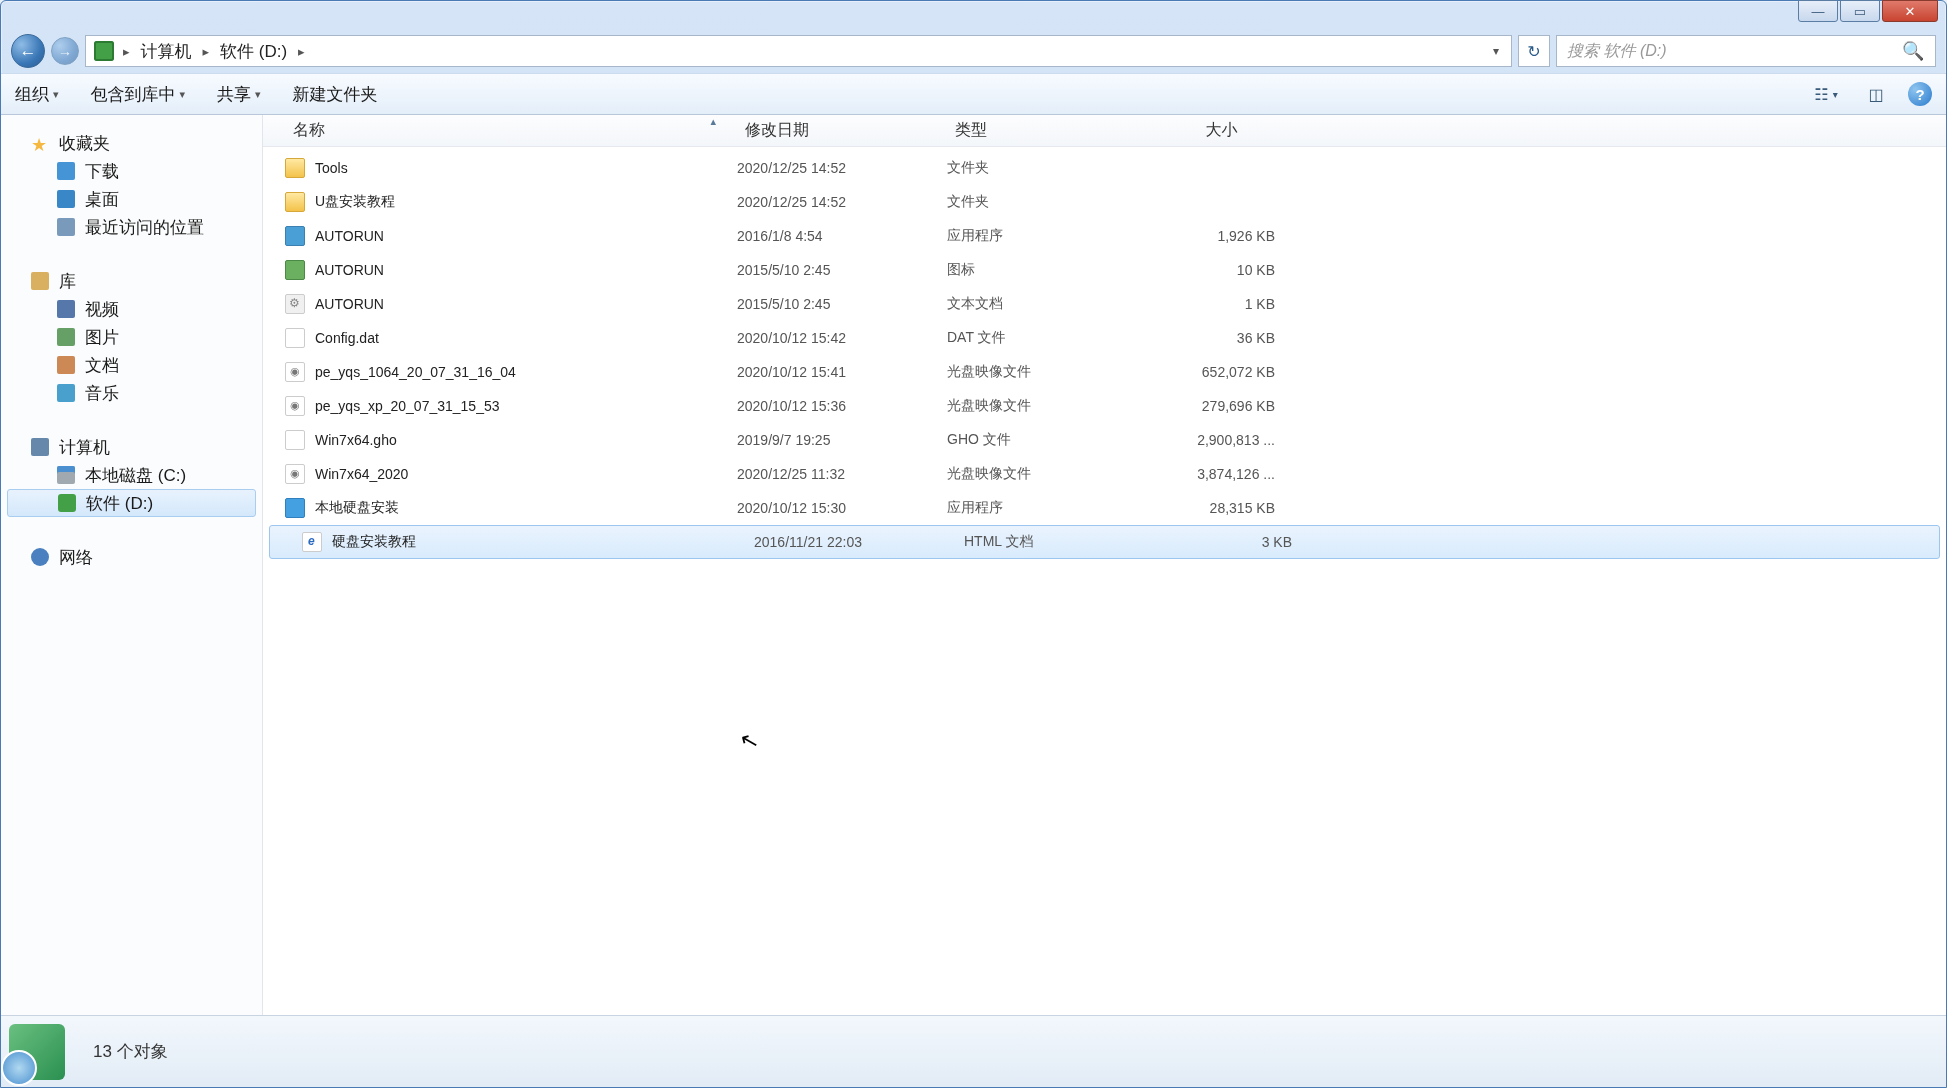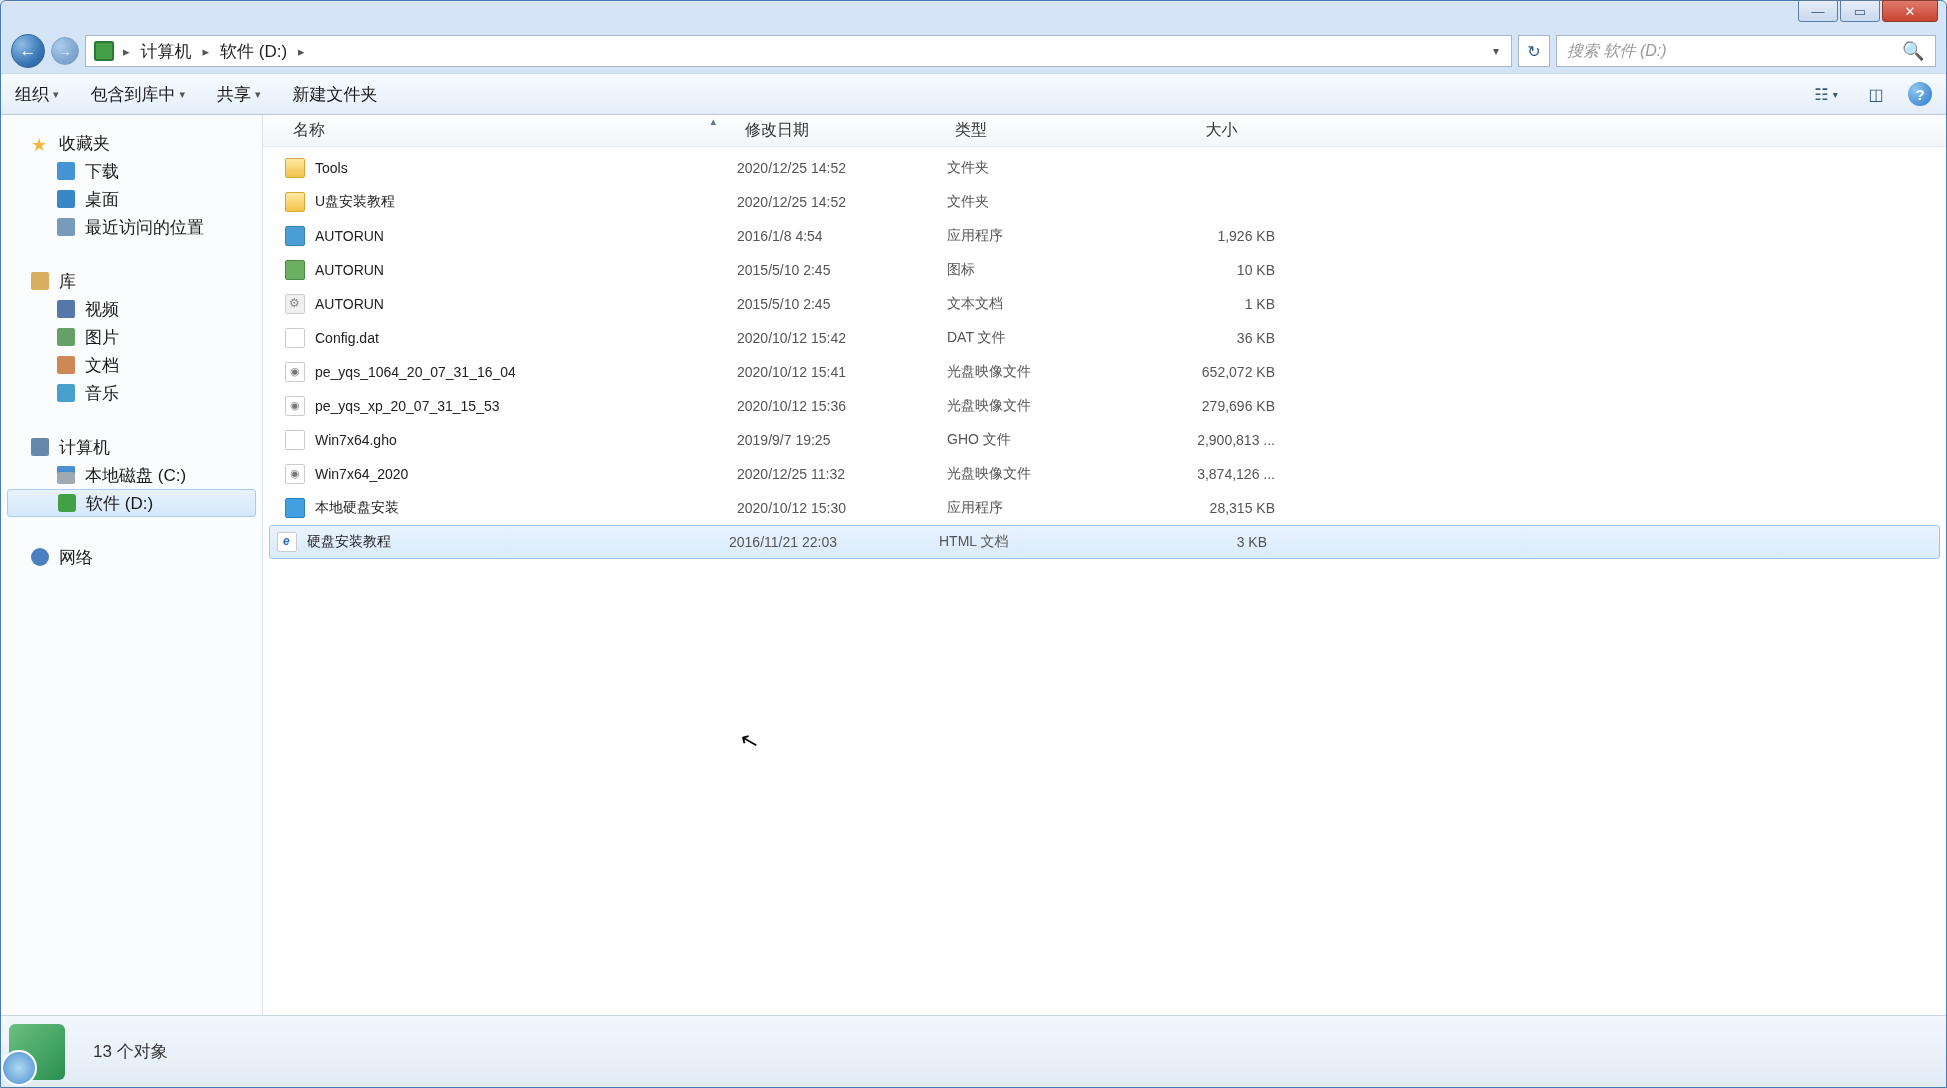--- a/index.html
+++ b/index.html
@@ -115,21 +115,21 @@
 .col-type { width: 210px; }
 .col-size { width: 130px; text-align: center; }
 
 .filelist { flex: 1; overflow-y: auto; padding: 4px 0; }
 .row {
   display: flex; align-items: center; height: 34px;
   padding-left: 22px; font-size: 14px; color: #222;
 }
 .row.selected {
   background: linear-gradient(to bottom, #eaf3fe, #d8ebfc);
-  border: 1px solid #9cc6ef; border-radius: 3px; margin: 0 6px; padding-left: 7px;
+  border: 1px solid #9cc6ef; border-radius: 3px; margin: 0 6px; padding-left: 32px;
 }
 .cell-name { width: 452px; display: flex; align-items: center; gap: 10px; }
 .cell-date { width: 210px; color: #555; }
 .cell-type { width: 210px; color: #555; }
 .cell-size { width: 130px; text-align: right; color: #555; padding-right: 12px; }
 .f-icon { width: 20px; height: 20px; display:inline-block; border-radius:2px; }
 .fi-folder { background: linear-gradient(to bottom,#ffe9a3,#f4c24a); border:1px solid #d6a83a; }
 .fi-exe { background:#4aa0d6; border:1px solid #3a80b0; }
 .fi-exe2 { background:#44a0e0; border:1px solid #3080c0; }
 .fi-ico { background:#6ab060; border:1px solid #4a8a44; }

